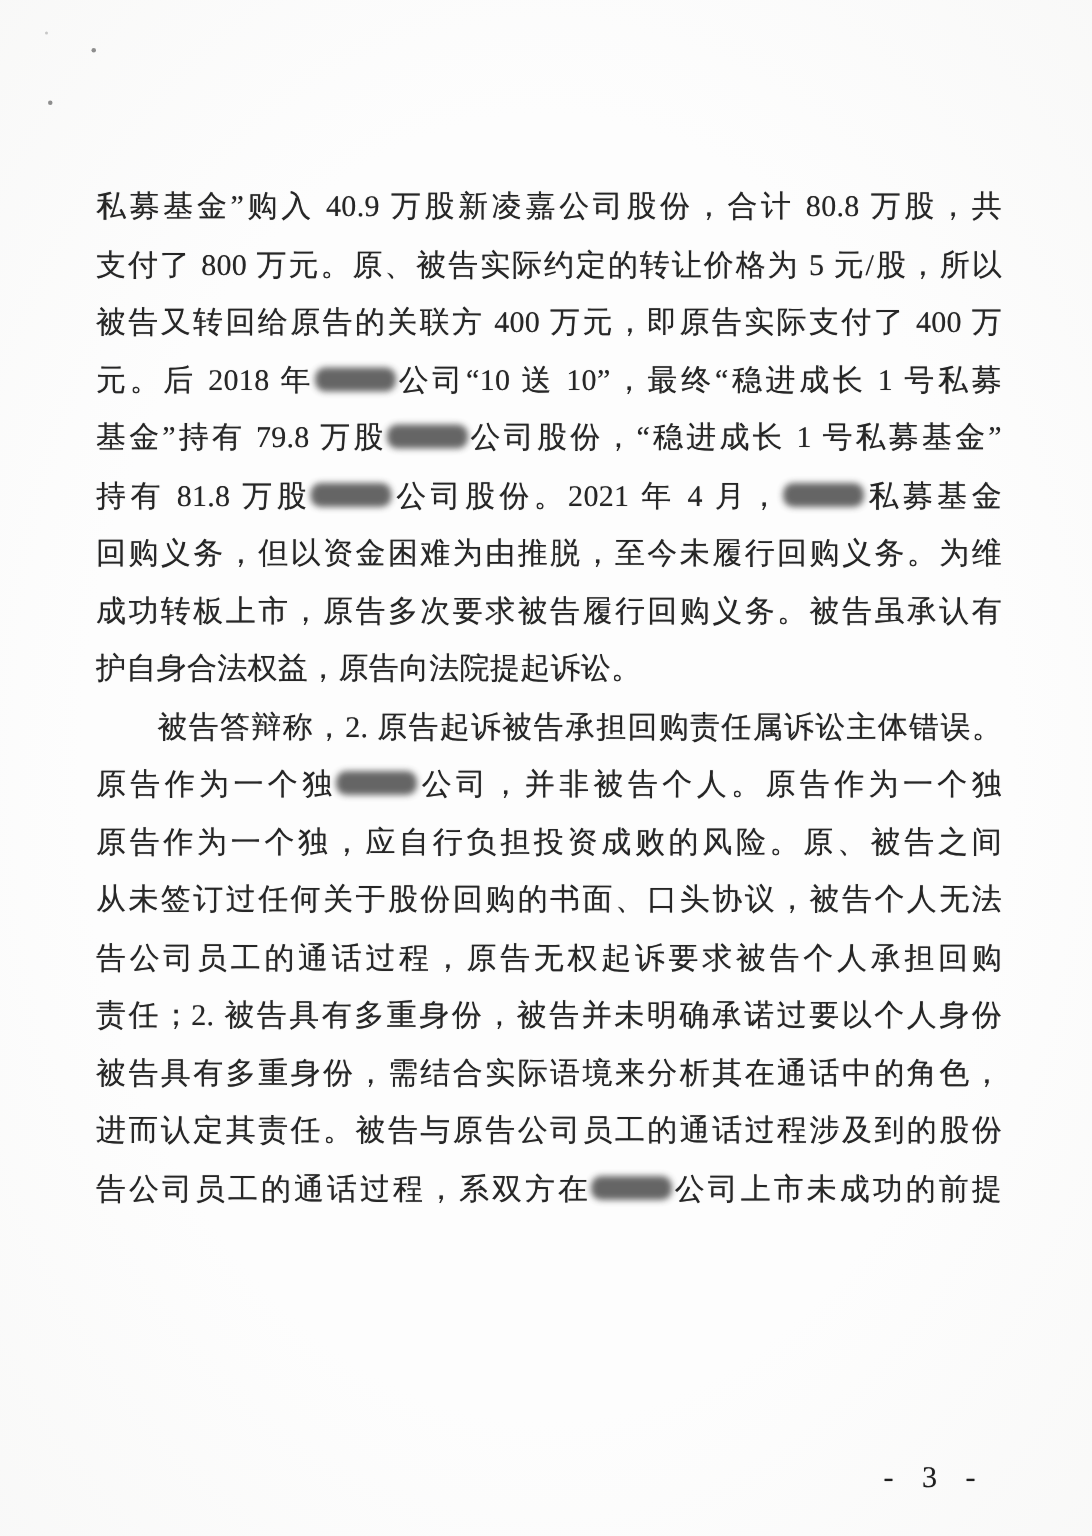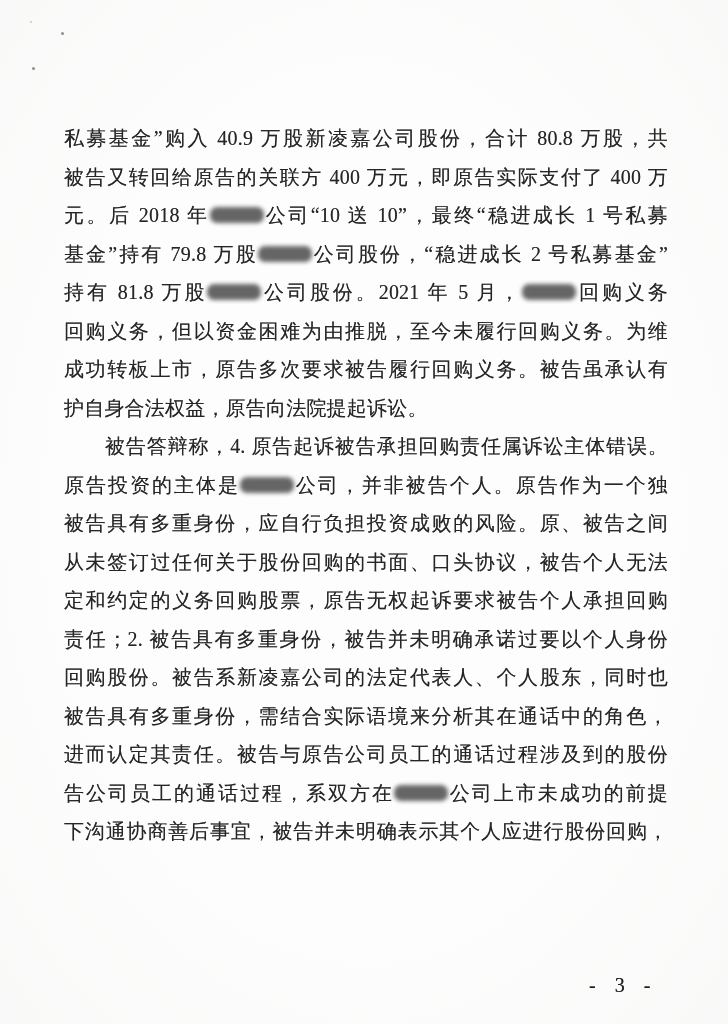--- a/index.html
+++ b/index.html
@@ -77,34 +77,33 @@
 </head>
 <body>
 
 <div class="page">
   <span class="speck s1"></span>
   <span class="speck s2"></span>
   <span class="speck s3"></span>
 
   <div class="doc-body">
       <div class="line"><span>私募基金”购入 40.9 万股新凌嘉公司股份，合计 80.8 万股，共</span></div>
+      <div class="line"><span>支付了 800 万元。原、被告实际约定的转让价格为 5 元/股，所以</span></div>
       <div class="line"><span>被告又转回给原告的关联方 400 万元，即原告实际支付了 400 万</span></div>
       <div class="line"><span>元。后 2018 年</span><span class="redact"></span><span>公司“10 送 10”，最终“稳进成长 1 号私募</span></div>
-      <div class="line"><span>基金”持有 79.8 万股</span><span class="redact"></span><span>公司股份，“稳进成长 2 号私募基金”</span></div>
-      <div class="line"><span>持有 81.8 万股</span><span class="redact"></span><span>公司股份。2021 年 5 月，</span><span class="redact"></span><span>回购义务</span></div>
+      <div class="line"><span>基金”持有 79.8 万股</span><span class="redact"></span><span>公司股份，“稳进成长 1 号私募基金”</span></div>
+      <div class="line"><span>持有 81.8 万股</span><span class="redact"></span><span>公司股份。2021 年 4 月，</span><span class="redact"></span><span>私募基金</span></div>
       <div class="line"><span>回购义务，但以资金困难为由推脱，至今未履行回购义务。为维</span></div>
       <div class="line"><span>成功转板上市，原告多次要求被告履行回购义务。被告虽承认有</span></div>
       <div class="line no-just"><span>护自身合法权益，原告向法院提起诉讼。</span></div>
-      <div class="line indent"><span>被告答辩称，4. 原告起诉被告承担回购责任属诉讼主体错误。</span></div>
-      <div class="line"><span>原告投资的主体是</span><span class="redact"></span><span>公司，并非被告个人。原告作为一个独</span></div>
-      <div class="line"><span>被告具有多重身份，应自行负担投资成败的风险。原、被告之间</span></div>
+      <div class="line indent"><span>被告答辩称，2. 原告起诉被告承担回购责任属诉讼主体错误。</span></div>
+      <div class="line"><span>原告作为一个独</span><span class="redact"></span><span>公司，并非被告个人。原告作为一个独</span></div>
+      <div class="line"><span>原告作为一个独，应自行负担投资成败的风险。原、被告之间</span></div>
       <div class="line"><span>从未签订过任何关于股份回购的书面、口头协议，被告个人无法</span></div>
-      <div class="line"><span>定和约定的义务回购股票，原告无权起诉要求被告个人承担回购</span></div>
+      <div class="line"><span>告公司员工的通话过程，原告无权起诉要求被告个人承担回购</span></div>
       <div class="line"><span>责任；2. 被告具有多重身份，被告并未明确承诺过要以个人身份</span></div>
-      <div class="line"><span>回购股份。被告系新凌嘉公司的法定代表人、个人股东，同时也</span></div>
       <div class="line"><span>被告具有多重身份，需结合实际语境来分析其在通话中的角色，</span></div>
       <div class="line"><span>进而认定其责任。被告与原告公司员工的通话过程涉及到的股份</span></div>
       <div class="line"><span>告公司员工的通话过程，系双方在</span><span class="redact"></span><span>公司上市未成功的前提</span></div>
-      <div class="line"><span>下沟通协商善后事宜，被告并未明确表示其个人应进行股份回购，</span></div>
     </div>
 
   <div class="page-number">- 3 -</div>
 </div>
 
 </body></html>

